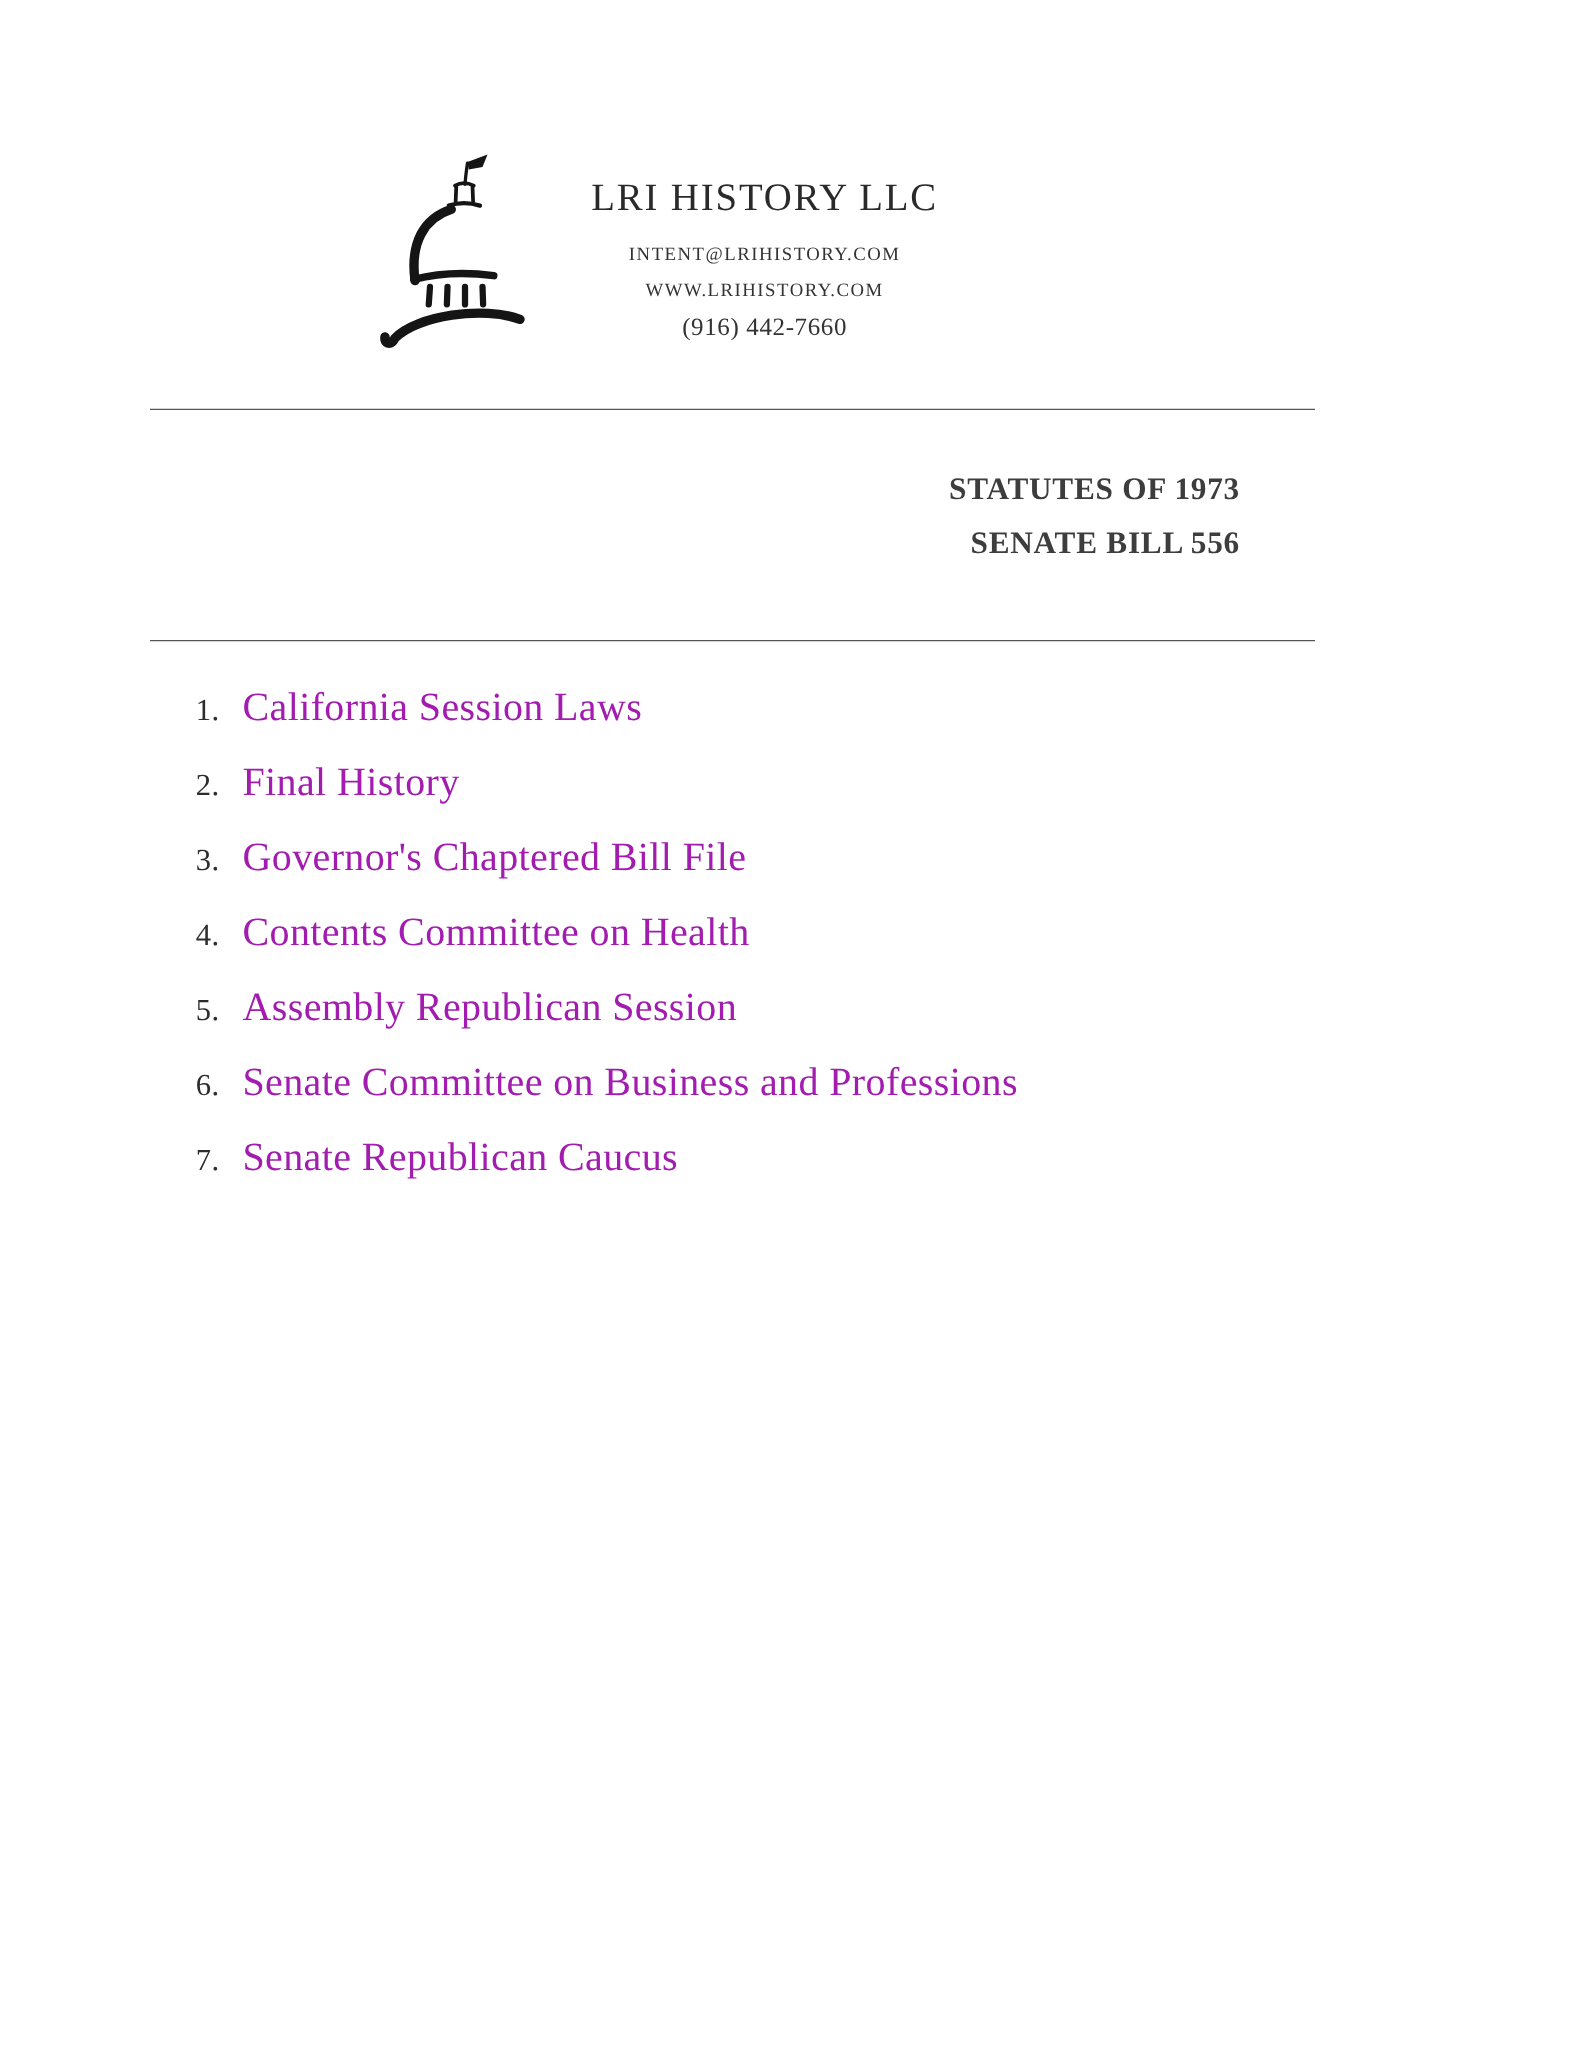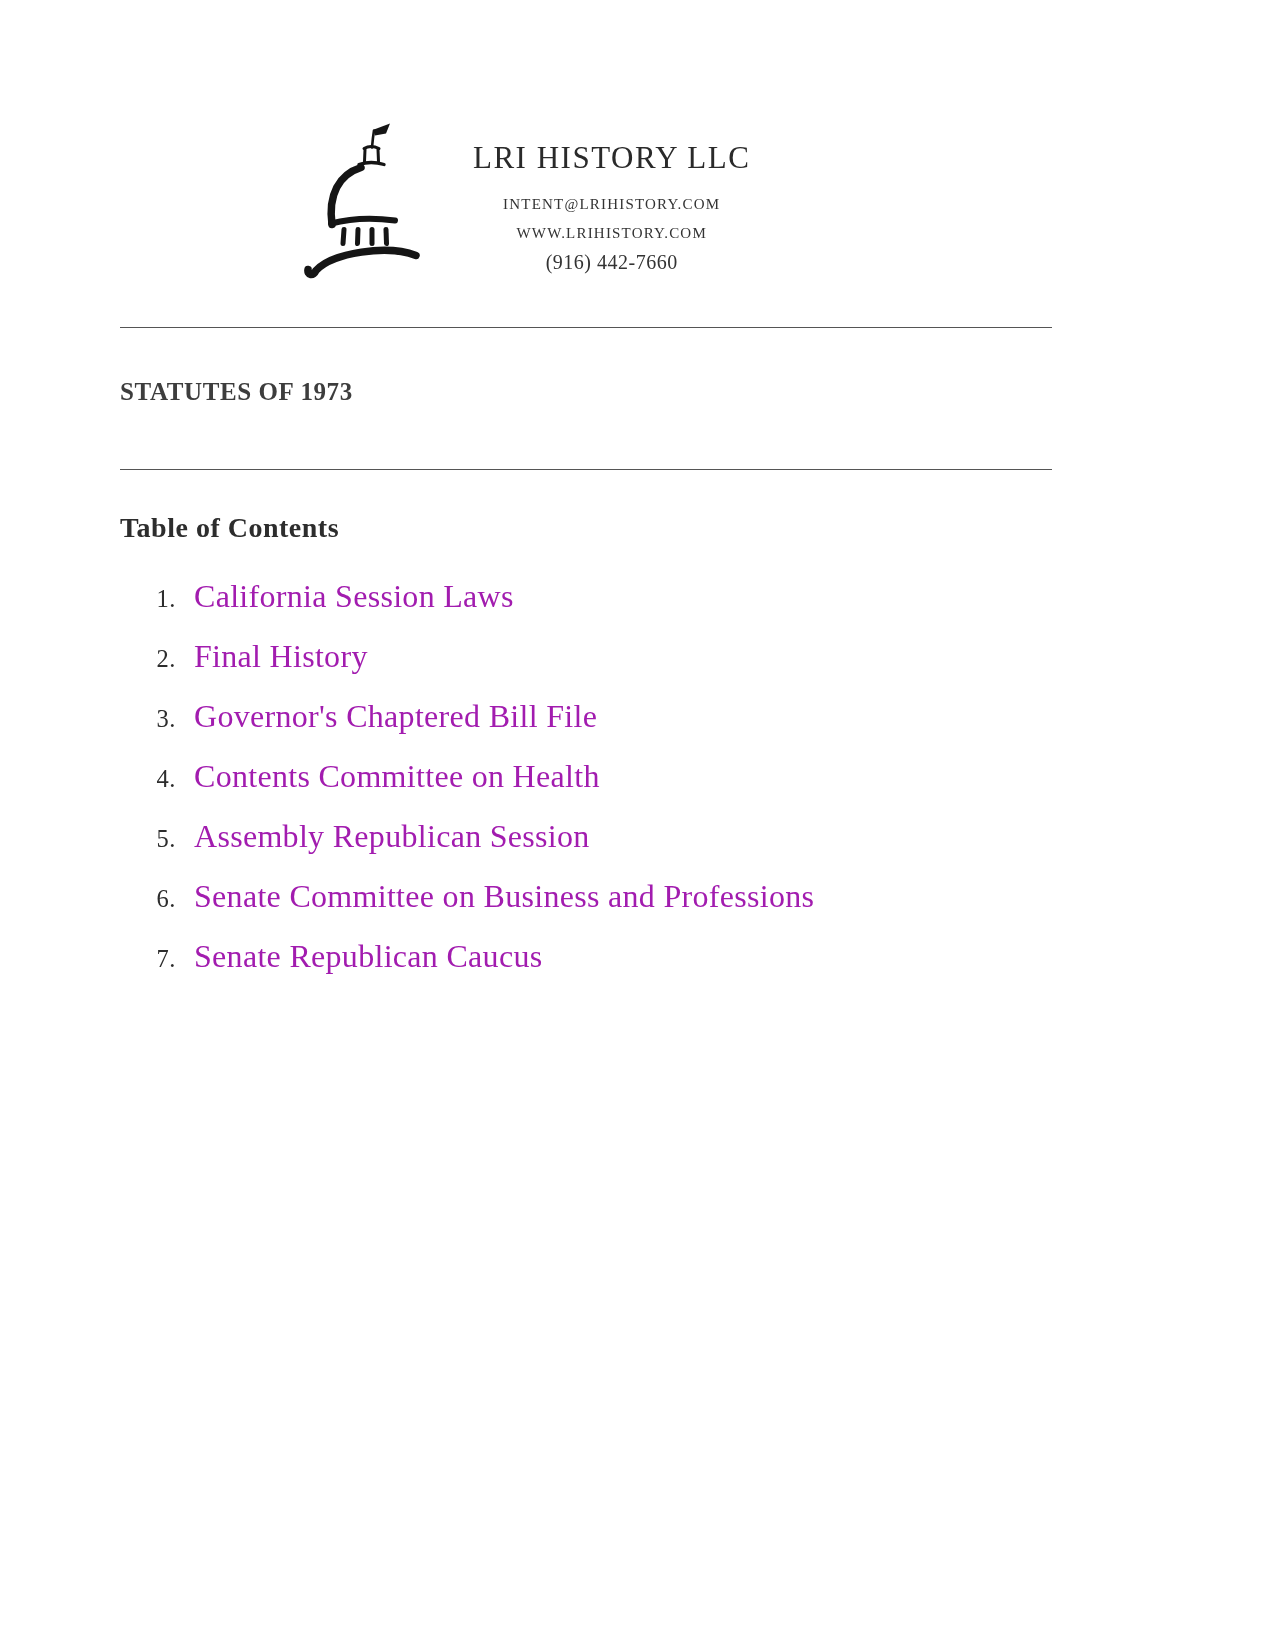--- a/index.html
+++ b/index.html
@@ -71,21 +71,21 @@
     margin-left: 120px;
     width: 932px;
   }
   .rule-1 { margin-top: 44px; }
   .rule-2 { margin-top: 56px; }
   
   .title-block {
     margin-top: 42px;
     margin-left: 120px;
     width: 932px;
-    text-align: left;
+    text-align: right;
     padding-right: 60px;
     box-sizing: border-box;
   }
   .title-line {
     font-size: 25px;
     font-weight: bold;
     color: #3d3d3d;
     line-height: 43px;
     letter-spacing: 0.6px;
     white-space: pre;
@@ -155,26 +155,26 @@
       <div class="contact-line">WWW.LRIHISTORY.COM</div>
       <div class="phone-line">(916) 442-7660</div>
     </div>
 
   </div>
 
   <hr class="rule rule-1">
 
   <div class="title-block">
     <div class="title-line">STATUTES OF 1973</div>
+    <div class="title-line">SENATE BILL 556</div>
   </div>
 
   <hr class="rule rule-2">
 
   <div class="toc">
-    <div class="toc-heading">Table of Contents</div>
     <ol class="toc-list">
       <li>California Session Laws</li>
       <li>Final History</li>
       <li>Governor's Chaptered Bill File</li>
       <li>Contents Committee on Health</li>
       <li>Assembly Republican Session</li>
       <li>Senate Committee on Business and Professions</li>
       <li>Senate Republican Caucus</li>
     </ol>
   </div>

